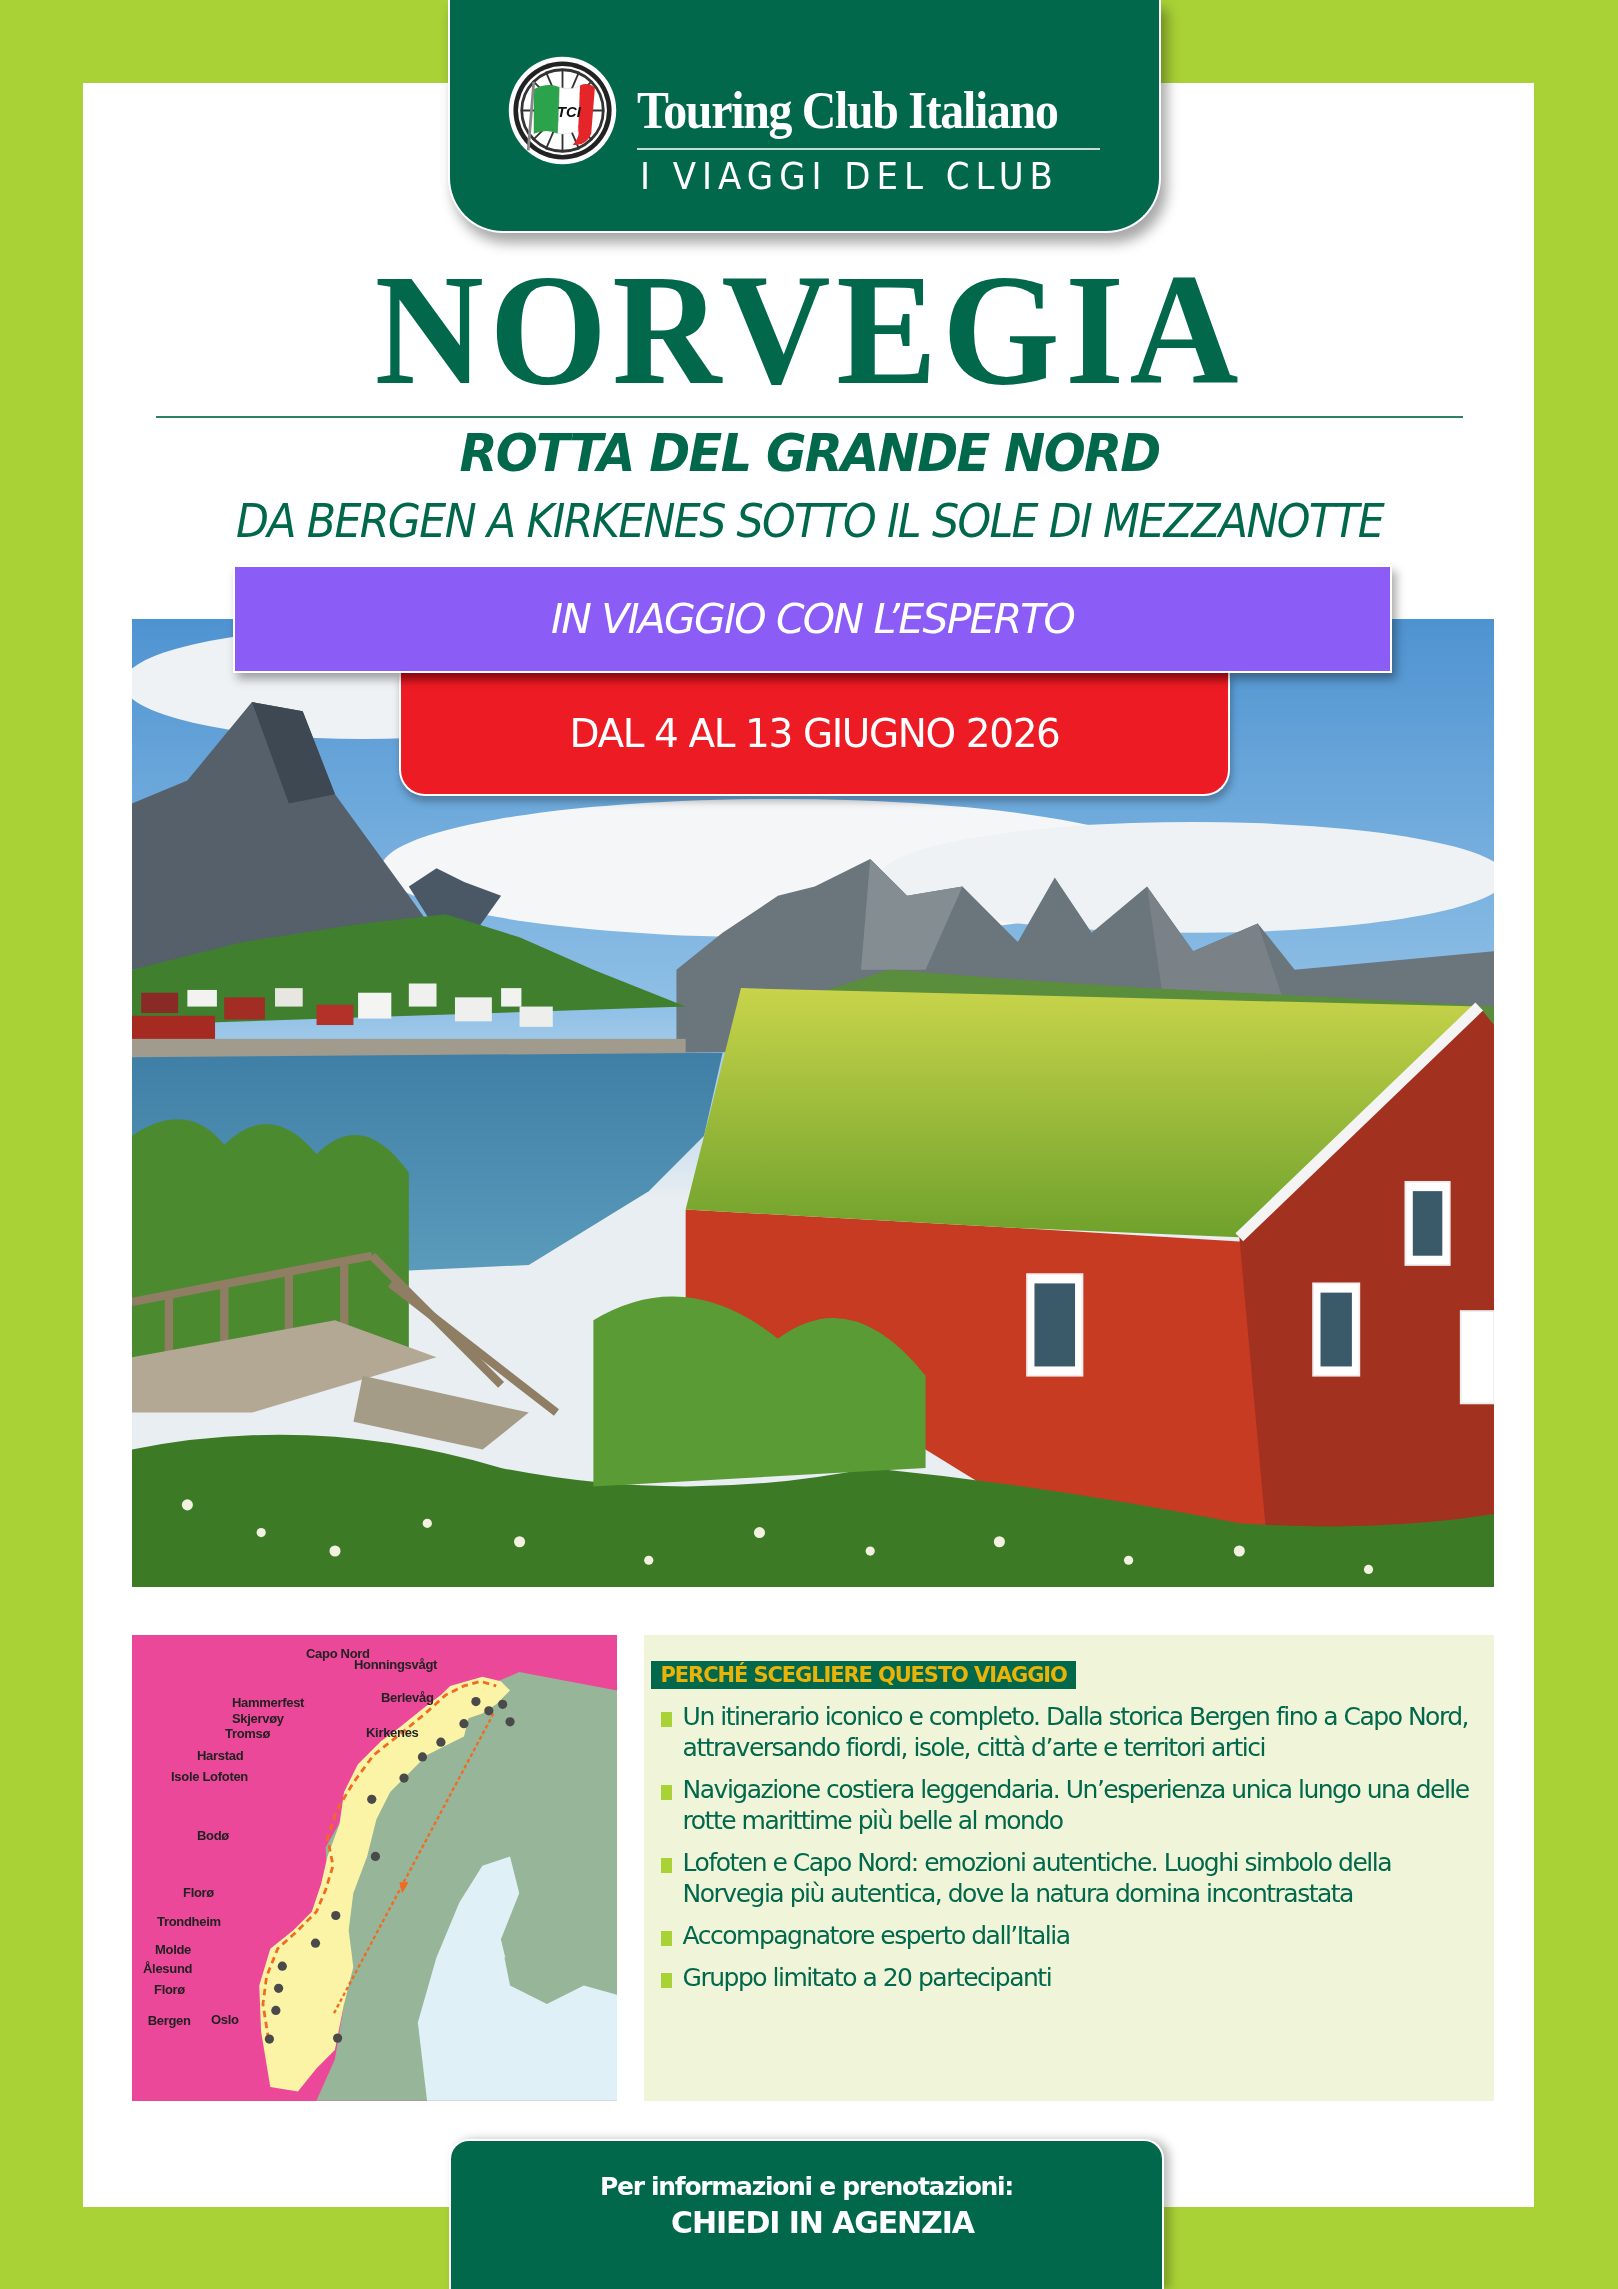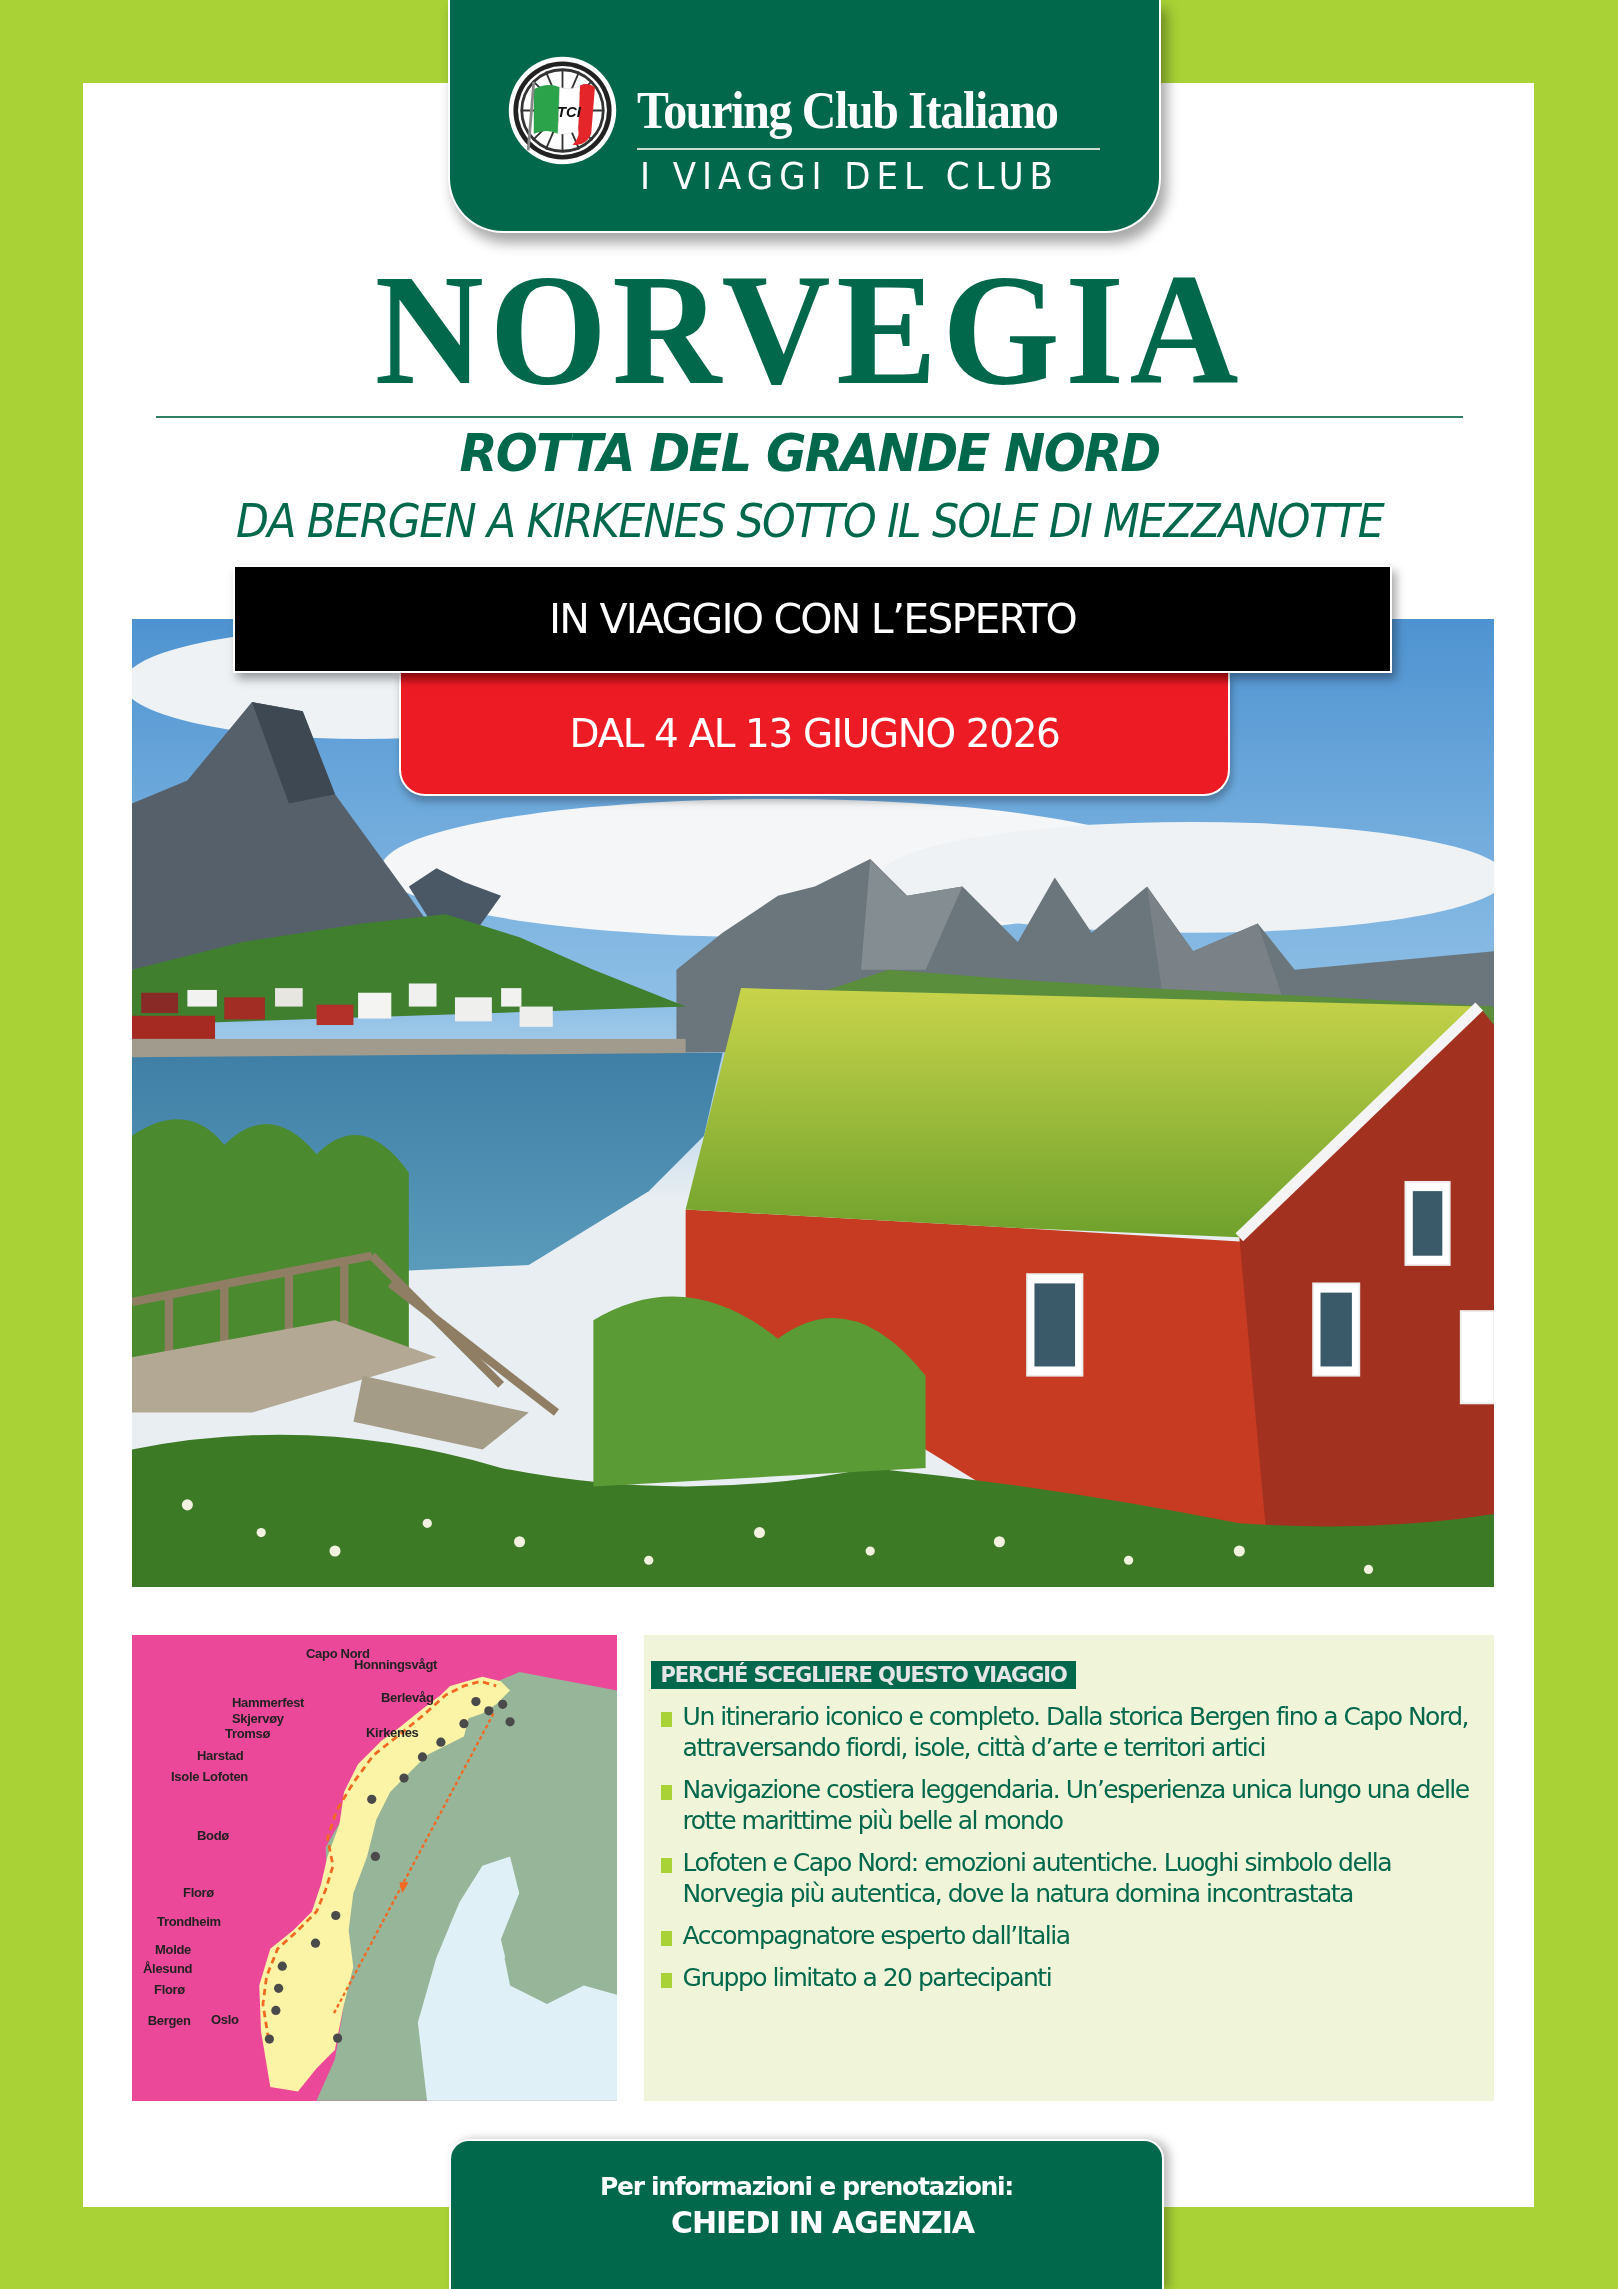--- a/index.html
+++ b/index.html
@@ -8,26 +8,26 @@
   .header-tab { position:absolute; left:448px; top:0; width:713px; height:233px; background:#02684c; border-radius:0 0 55px 55px; box-shadow:5.5px 9.2px 13px rgba(0,0,0,0.35); border:2.8px solid #ffffff; border-top:none; box-sizing:border-box; }
   .logo { position:absolute; left:506px; top:54px; width:113px; height:113px; }
   .brand { position:absolute; left:637px; top:81px; width:461px; color:#fff; font-family:"Liberation Serif", serif; font-weight:bold; font-size:52px; letter-spacing:-1.4px; transform:scaleX(0.92); transform-origin:left; white-space:nowrap; }
   .brand-rule { position:absolute; left:637px; top:148px; width:463px; height:1.8px; background:#c9dccf; }
   .brand-sub { position:absolute; left:640px; top:155px; color:#fff; font-size:37px; letter-spacing:6.5px; font-family:"DejaVu Sans", sans-serif; font-weight:normal; transform:scaleX(0.92); transform-origin:left; white-space:nowrap; }
   .title { position:absolute; left:0; width:1619px; top:254px; text-align:center; color:#02684c; font-family:"Liberation Serif", serif; font-weight:bold; font-size:151px; line-height:1; letter-spacing:5.5px; transform:scaleY(1.05); }
   .title-rule { position:absolute; left:156px; top:416px; width:1307px; height:1.8px; background:#2f7f66; }
   .subtitle1 { position:absolute; left:0; width:1619px; top:423px; text-align:center; color:#02684c; font-family:"DejaVu Sans", sans-serif; font-style:italic; font-weight:bold; font-size:52px; letter-spacing:-1.8px; transform:scaleX(0.95); }
   .subtitle2 { position:absolute; left:0; width:1619px; top:494px; text-align:center; color:#02684c; font-family:"DejaVu Sans", sans-serif; font-style:italic; font-size:46px; letter-spacing:-1.8px; transform:scaleX(0.93); }
   .photo { position:absolute; left:132px; top:619px; width:1362px; height:968px; overflow:hidden; }
-  .expert-band { position:absolute; left:233px; top:565px; width:1159px; height:108px; background:#000000; border:2.8px solid #fff; box-sizing:border-box; box-shadow:3.7px 5.5px 9.2px rgba(0,0,0,0.35); z-index:3; display:flex; align-items:center; justify-content:center; color:#fff; font-family:"DejaVu Sans", sans-serif; font-size:41px; letter-spacing:-1.8px; }
+  .expert-band { position:absolute; left:233px; top:565px; width:1159px; height:108px; background:#8b5cf6; border:2.8px solid #fff; box-sizing:border-box; box-shadow:3.7px 5.5px 9.2px rgba(0,0,0,0.35); z-index:3; display:flex; align-items:center; justify-content:center; color:#fff; font-family:"DejaVu Sans", sans-serif; font-style:italic; font-size:41px; letter-spacing:-1.8px; }
   .date-band { position:absolute; left:399px; top:673px; width:831px; height:123px; background:#ed1b24; border:2.8px solid #fff; border-top:none; border-radius:0 0 26px 26px; box-sizing:border-box; box-shadow:1.8px 5.5px 7.4px rgba(0,0,0,0.25); z-index:2; display:flex; align-items:center; justify-content:center; color:#fff; font-family:"DejaVu Sans", sans-serif; font-size:39px; letter-spacing:-1.4px; background-image:linear-gradient(#c40f16 0px, #ed1b24 13px); }
   .map { position:absolute; left:132px; top:1635px; width:485px; height:466px; background:#ec4899; overflow:hidden; }
   .map-label { position:absolute; font-family:"Liberation Sans", sans-serif; font-weight:bold; font-size:13px; color:#222; white-space:nowrap; letter-spacing:-0.3px; }
   .info { position:absolute; left:644px; top:1635px; width:850px; height:466px; background:#f0f4d8; }
-  .info-heading { position:absolute; left:7.4px; top:26px; background:#02684c; color:#e5e5e5; font-family:"DejaVu Sans", sans-serif; font-weight:bold; font-size:21px; padding:1.8px 9.2px 1.8px 9.2px; letter-spacing:-1.1px; }
+  .info-heading { position:absolute; left:7.4px; top:26px; background:#02684c; color:#eab308; font-family:"DejaVu Sans", sans-serif; font-weight:bold; font-size:21px; padding:1.8px 9.2px 1.8px 9.2px; letter-spacing:-1.1px; }
   .info-list { position:absolute; left:16.6px; top:66px; width:821px; margin:0; padding:0; list-style:none; }
   .info-list li { position:relative; padding-left:22px; color:#02684c; font-family:"DejaVu Sans", sans-serif; font-size:25px; line-height:31px; letter-spacing:-1.5px; margin-bottom:11px; }
   .info-list li .bullet { position:absolute; left:0; top:11px; width:11px; height:14.8px; background:#a8d236; }
   .footer { position:absolute; left:449px; top:2139px; width:715px; height:150px; background:#02684c; border-radius:20px 20px 0 0; box-shadow:5.5px 0 9.2px rgba(0,0,0,0.25); border:2.8px solid #fff; border-bottom:none; box-sizing:border-box; color:#fff; text-align:center; font-family:"DejaVu Sans", sans-serif; font-weight:bold; }
   .footer .l1 { margin-top:31px; font-size:25px; letter-spacing:-1.3px; }
   .footer .l2 { margin-top:3.7px; font-size:30px; letter-spacing:-1.1px;margin-left:32px; }
 </style>
 </head>
 <body>
 

